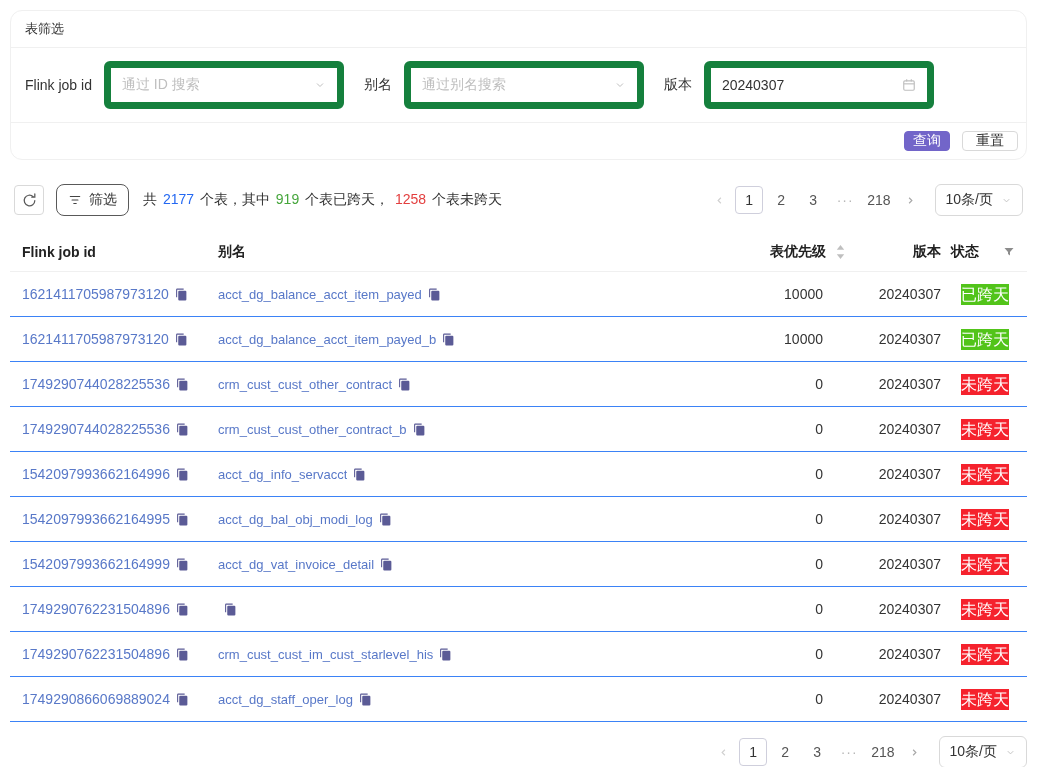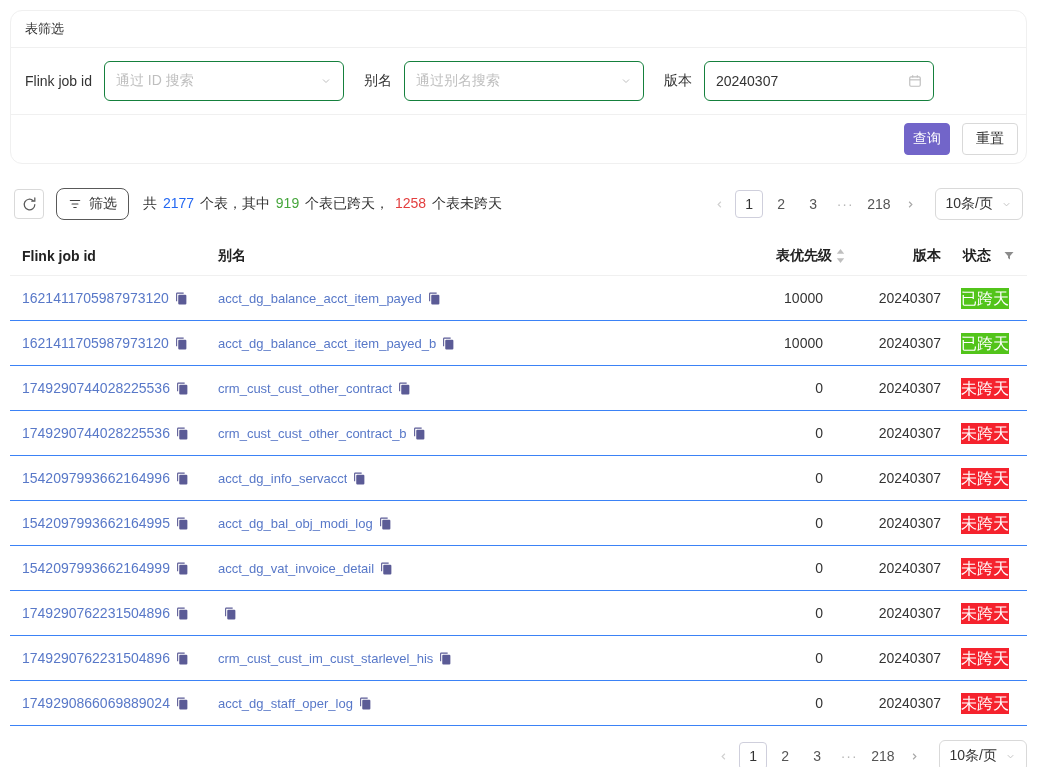--- a/index.html
+++ b/index.html
@@ -7,28 +7,28 @@
   body{width:1037px;height:767px;font-family:"Liberation Sans","DejaVu Sans",sans-serif;font-size:14px;color:#333;overflow:hidden}
   .page{padding:10px}
 
   
   .filter-card{border:1px solid #f0f0f0;border-radius:12px;background:#fff}
   .filter-title{padding:9px 14px;font-size:13px;color:#333;border-bottom:1px solid #f0f0f0}
   .filter-row{display:flex;align-items:center;padding:13px 14px;border-bottom:1px solid #f0f0f0}
   .field{display:flex;align-items:center}
   .field + .field{margin-left:20px}
   .field-label{margin-right:12px;white-space:nowrap;color:#333}
-  .control{display:flex;align-items:center;justify-content:space-between;height:40px;border:1px solid #15803d;border-radius:6px;padding:0 11px;background:#fff;cursor:pointer}
+  .control{display:flex;align-items:center;justify-content:space-between;height:48px;border:7px solid #15803d;border-radius:6px;padding:0 11px;background:#fff;cursor:pointer}
   .control.select{width:240px}
   .control.date{width:230px}
   .ph{color:#bfbfbf;white-space:nowrap;overflow:hidden}
   .val{color:#333}
   .suffix-icon{display:inline-flex;margin-left:8px;flex:none;line-height:0}
   .filter-actions{display:flex;justify-content:flex-end;align-items:center;gap:12px;padding:8px}
-  .btn{height:32px;border-radius:4px;font-size:14px;cursor:pointer;font-family:inherit}
+  .btn{height:20px;border-radius:4px;font-size:14px;cursor:pointer;font-family:inherit}
   .btn-primary{background:var(--primary,#7265c9);border:1px solid var(--primary,#7265c9);color:#fff;padding:0 8px}
   .btn-default{background:#fff;border:1px solid #d9d9d9;color:#333;padding:0 13px}
 
   
   .toolbar{display:flex;align-items:center;margin-top:24px;padding:0 4px}
   .icon-btn{width:30px;height:30px;border:1px solid #d9d9d9;border-radius:4px;background:#fff;display:flex;align-items:center;justify-content:center;cursor:pointer}
   .filter-btn{margin-left:12px;height:32px;padding:0 11px;border:1px solid #595959;border-radius:8px;background:#fff;display:flex;align-items:center;gap:7px;font-size:14px;color:#333;cursor:pointer;font-family:inherit}
   .summary{margin-left:14px;white-space:nowrap;color:#333}
   .num{margin:0 2px}
   .num.blue{color:var(--count-blue,#2468f2)}
@@ -52,22 +52,22 @@
   .trow{height:45px;border-bottom:1px solid #3b82f6}
   .col{display:flex;align-items:center;min-width:0}
   .col-id{width:196px}
   .col-alias{flex:1}
   .col-priority{width:160px;justify-content:flex-end}
   .col-version{width:96px;justify-content:flex-end}
   .col-status{width:74px;justify-content:flex-end}
   .trow .col-priority{padding-right:22px}
   .trow .col-status{padding-right:6px}
   .hlabel{white-space:nowrap}
-  .col-priority .hlabel{margin-right:4px}
-  .col-status .hlabel{margin-right:12px}
+  .col-priority .hlabel{margin-right:10px}
+  .col-status .hlabel{margin-right:24px}
   .sorter,.funnel{display:inline-flex;line-height:0}
   .link{color:var(--link,#5878c8);text-decoration:none;cursor:pointer;white-space:nowrap;overflow:hidden;text-overflow:ellipsis}
   .link.alias{font-size:13px}
   .copy-btn{display:inline-flex;margin-left:6px;cursor:pointer;line-height:0;color:var(--copy,#5b5b96);flex:none}
   .badge{color:#fff;font-size:16px;line-height:21px;padding:0 0;border-radius:0;white-space:nowrap}
   .badge-green{background:var(--badge-green,#52c41a)}
   .badge-red{background:var(--badge-red,#f5222d)}
 </style>
 </head>
 <body>

